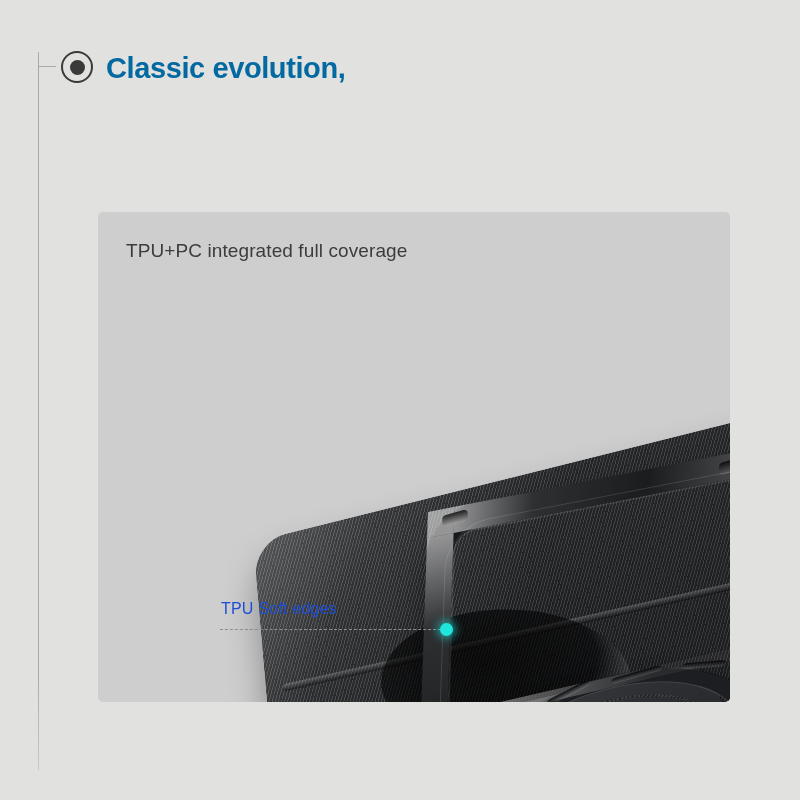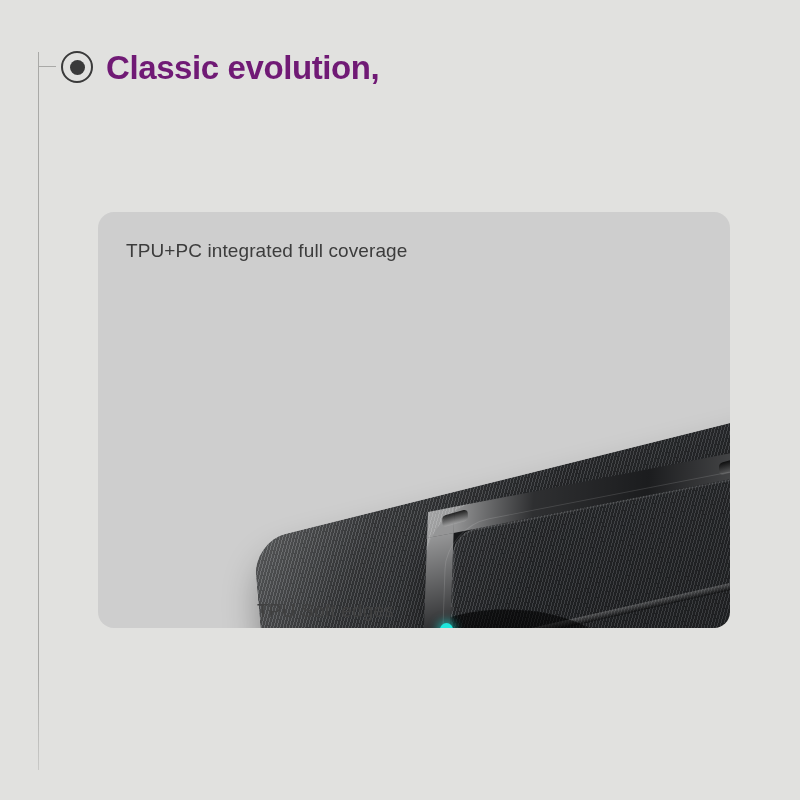--- a/index.html
+++ b/index.html
@@ -44,35 +44,35 @@
     width:15px; height:15px;
     border-radius:50%;
     background:#3a3a3a;
   }
 
   
   .heading {
     position:absolute;
     left:106px; top:42px;
     width:600px;
-    font-size:33px;
+    font-size:29px;
     font-weight:bold;
     line-height:52px;
     letter-spacing:-0.4px;
-    color:#701a75;
+    color:#0369a1;
   }
   .heading .l2 { display:block; }
 
   
   .card {
     position:absolute;
     left:98px; top:212px;
-    width:632px; height:416px;
+    width:632px; height:490px;
     background:#cecece;
-    border-radius:16px;
+    border-radius:5px;
     overflow:hidden;
     text-align:center;
   }
 
   .card-title {
     position:absolute;
     left:28px; top:28px;
     font-size:19px;
     color:#3c3c3c;
     letter-spacing:0.1px;
@@ -269,25 +269,24 @@
     background:linear-gradient(to bottom,rgba(0,0,0,0.85),rgba(255,255,255,0.14));
     border-radius:5px;
   }
   .mag-slot.s1 { left:60px; top:-14px; width:48px; height:11px; transform:rotate(-28deg); }
   .mag-slot.s2 { left:128px; top:-19px; width:52px; height:11px; transform:rotate(-6deg); }
   .mag-slot.s3 { left:200px; top:-8px; width:46px; height:11px; transform:rotate(16deg); }
 
   
   .callout-label {
     position:absolute;
-    font-size:19px;
-    color:#404040;
+    font-size:16px;
+    color:#1d4ed8;
     letter-spacing:0.2px;
     white-space:nowrap;
-    margin-left:36px;
   }
   .callout-line {
     position:absolute;
     height:0;
     border-top:1.4px dashed #8d8d8b;
   }
   .callout-dot {
     position:absolute;
     width:13px; height:13px;
     border-radius:50%;

